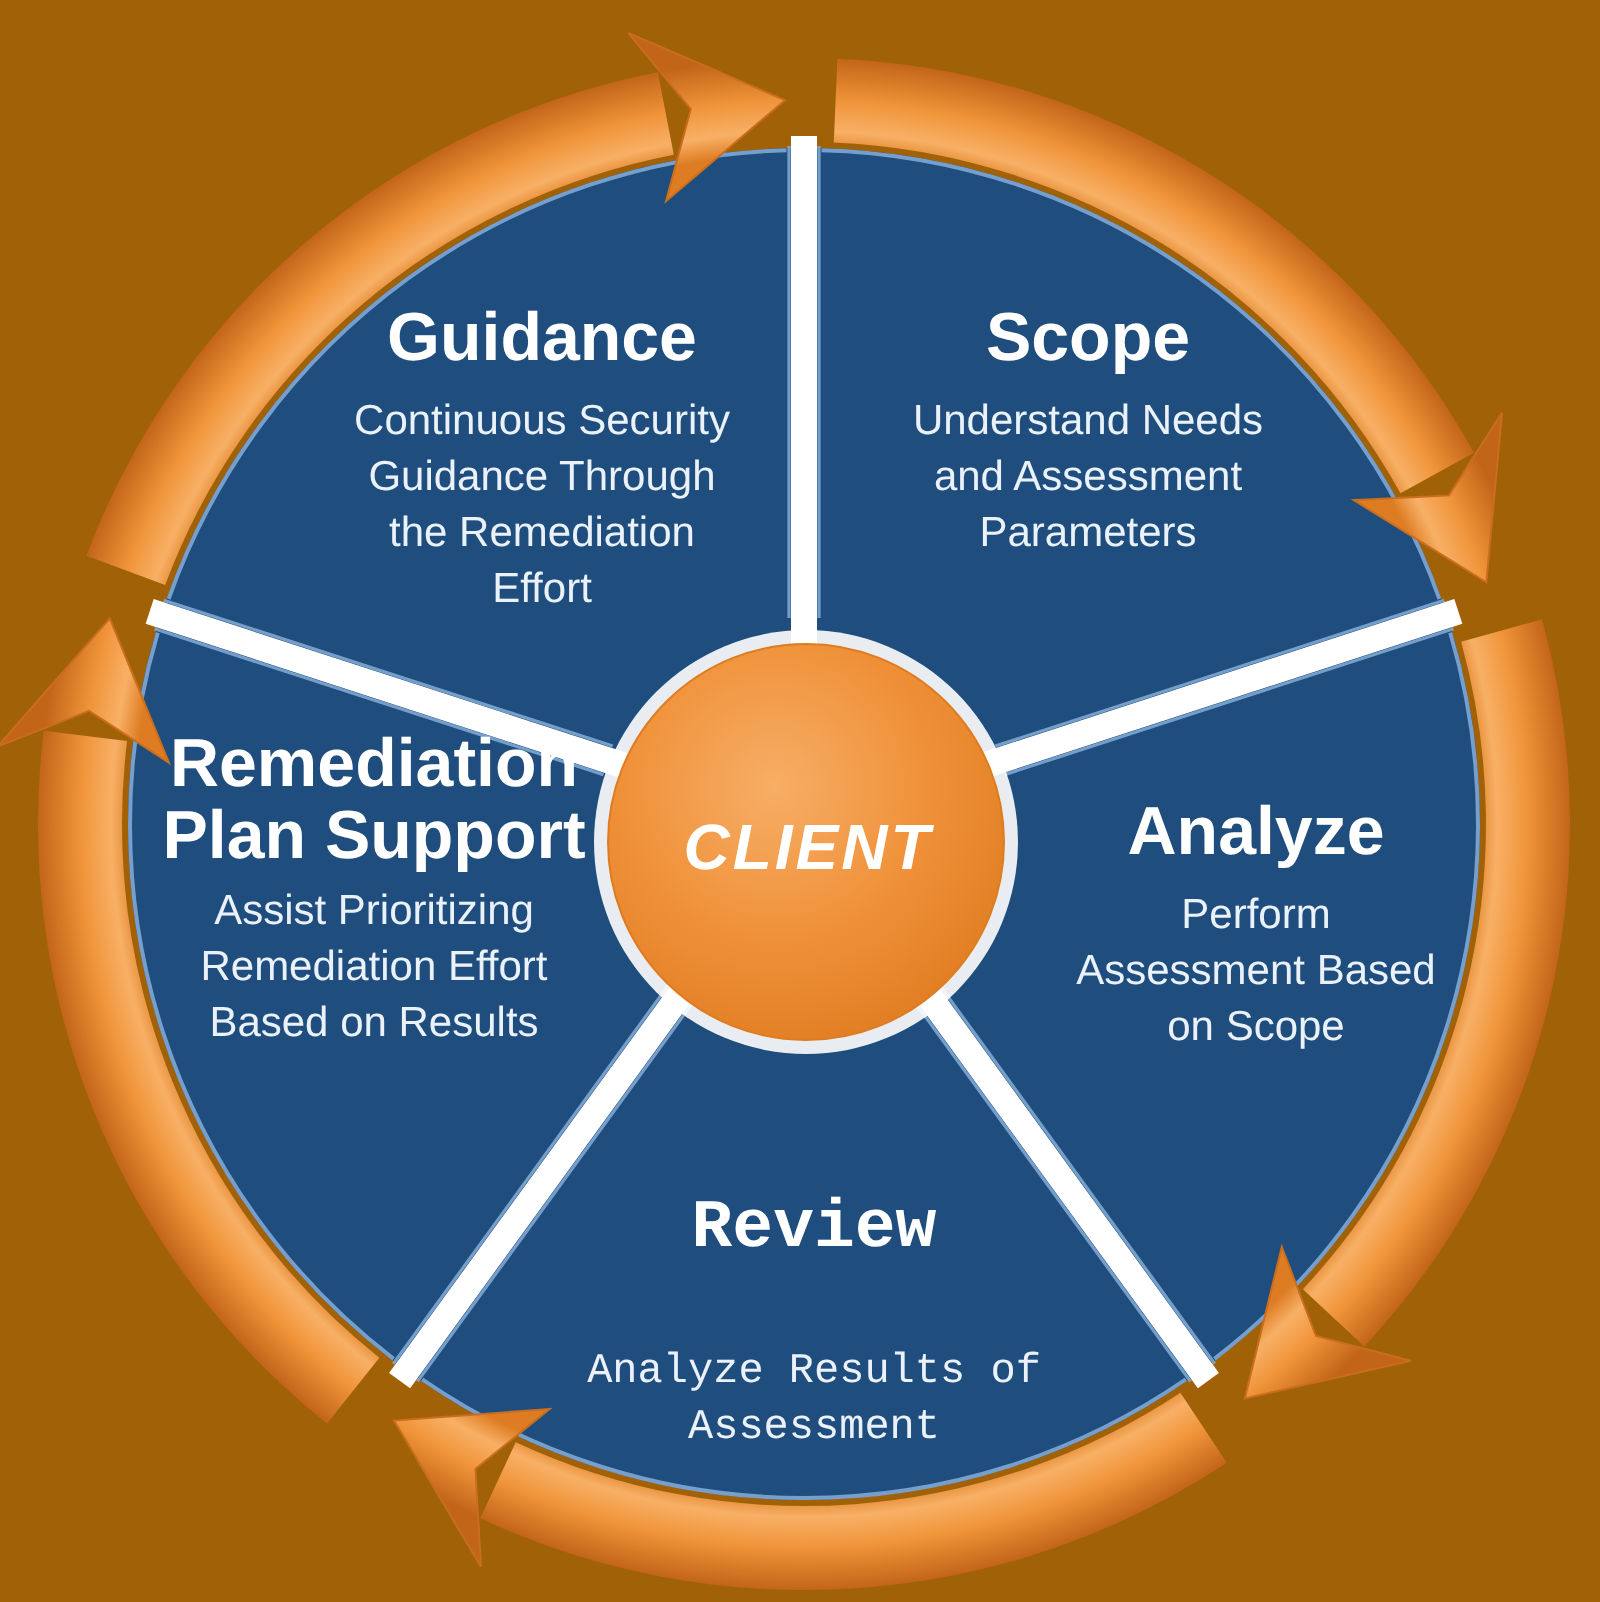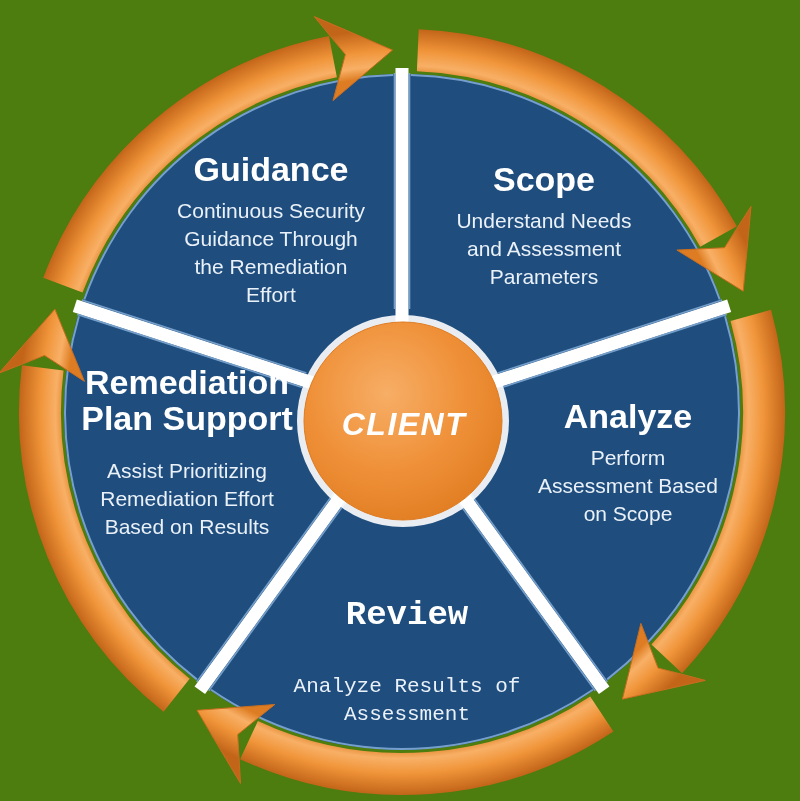--- a/index.html
+++ b/index.html
@@ -1,19 +1,19 @@
 <!DOCTYPE html>
 <html><head>
 <meta charset="utf-8">
 <style>
   html,body{margin:0;padding:0;background:#ffffff;}
   .stage{
     position:relative;
     width:800px;height:801px;
-    background:#4d7c0f;
+    background:#a16207;
     overflow:hidden;
     font-family:"Liberation Sans", sans-serif;
   }
   #diagram-svg{position:absolute;left:0;top:0;}
   .lbl{
     position:absolute;
     transform:translateX(-50%);
     text-align:center;
     color:#ffffff;
     pointer-events:none;
@@ -26,27 +26,27 @@
     color:#ffffff;
   }
   .lbl .s{
     font-size:21px;
     line-height:28px;
     margin-top:10px;
     white-space:pre-line;
     color:#EAF1F9;
   }
   #lbl-guidance{left:271px;top:151px;width:320px;margin-left:-160px;transform:none;}
-  #lbl-scope{left:544px;top:161px;width:320px;margin-left:-160px;transform:none;}
+  #lbl-scope{left:544px;top:151px;width:320px;margin-left:-160px;transform:none;}
   #lbl-assess{left:628px;top:398px;width:300px;margin-left:-150px;transform:none;}
   #lbl-assess .s{}
   #lbl-review{left:407px;top:597px;width:320px;margin-left:-160px;transform:none;font-family:Liberation Mono, monospace;}
   #lbl-review .s{margin-top:40px;}
   #lbl-remediation{left:187px;top:364px;width:300px;margin-left:-150px;transform:none;}
-  #lbl-remediation .s{margin-top:21px;}
+  #lbl-remediation .s{margin-top:6px;}
   .center-label{
     position:absolute;
     left:404px;top:424px;
     transform:translate(-50%,-50%);
     font-weight:bold;
     font-size:32px;
     letter-spacing:1.5px;
     color:#ffffff;
     pointer-events:none;
     font-style:italic;

